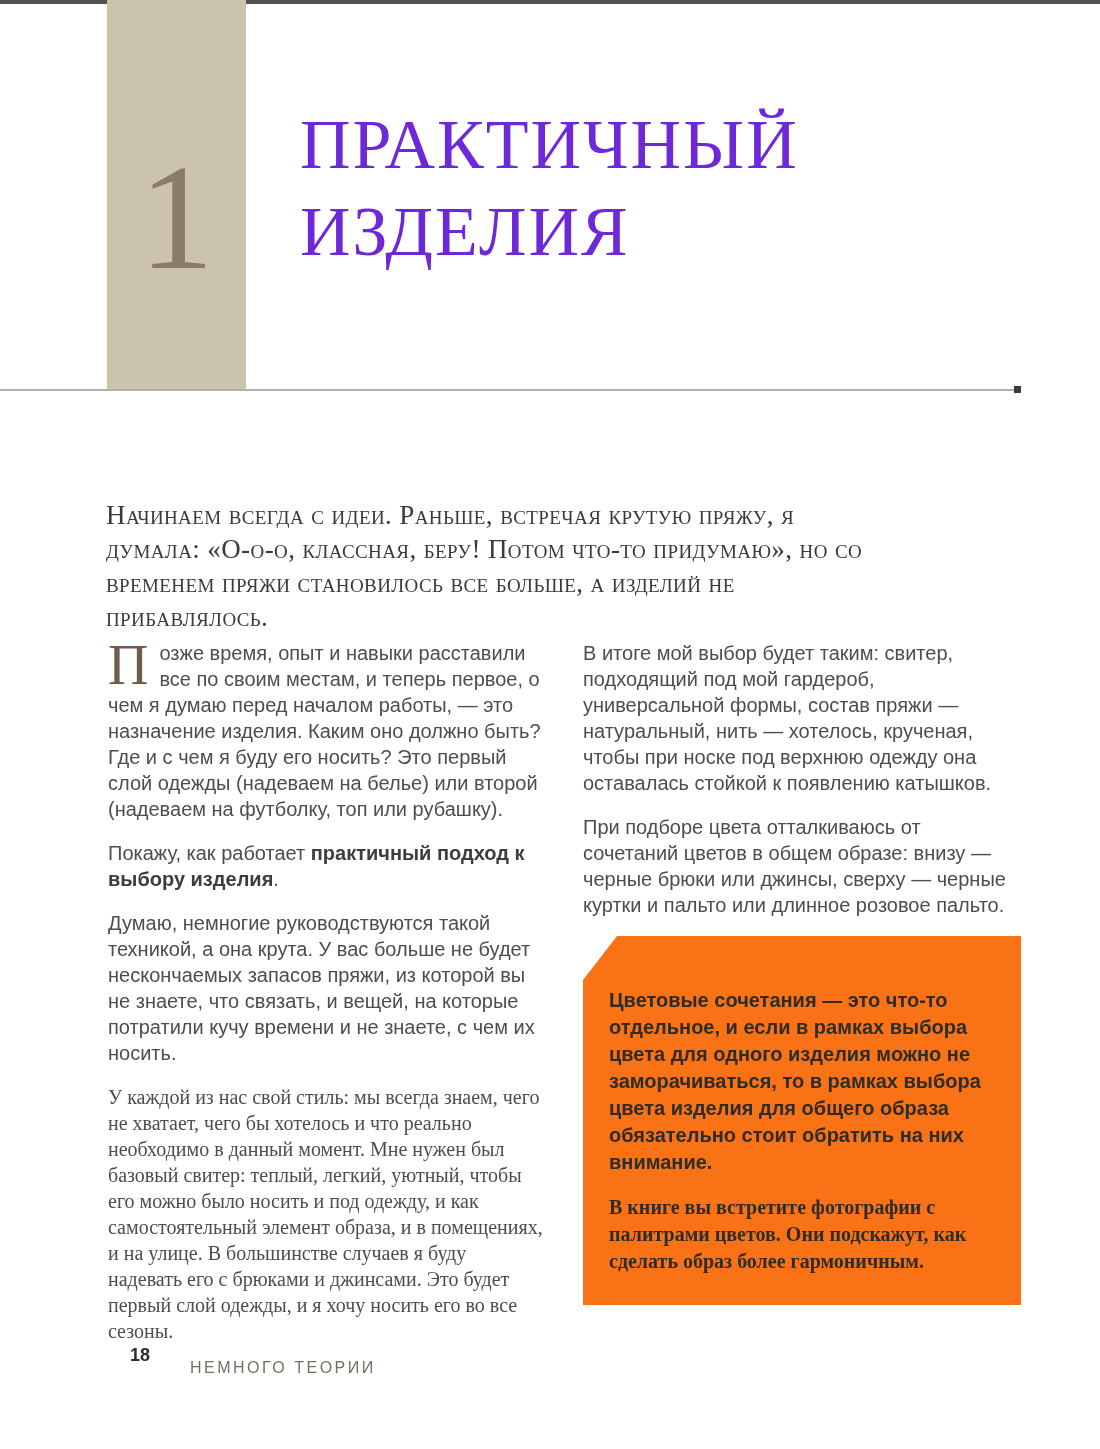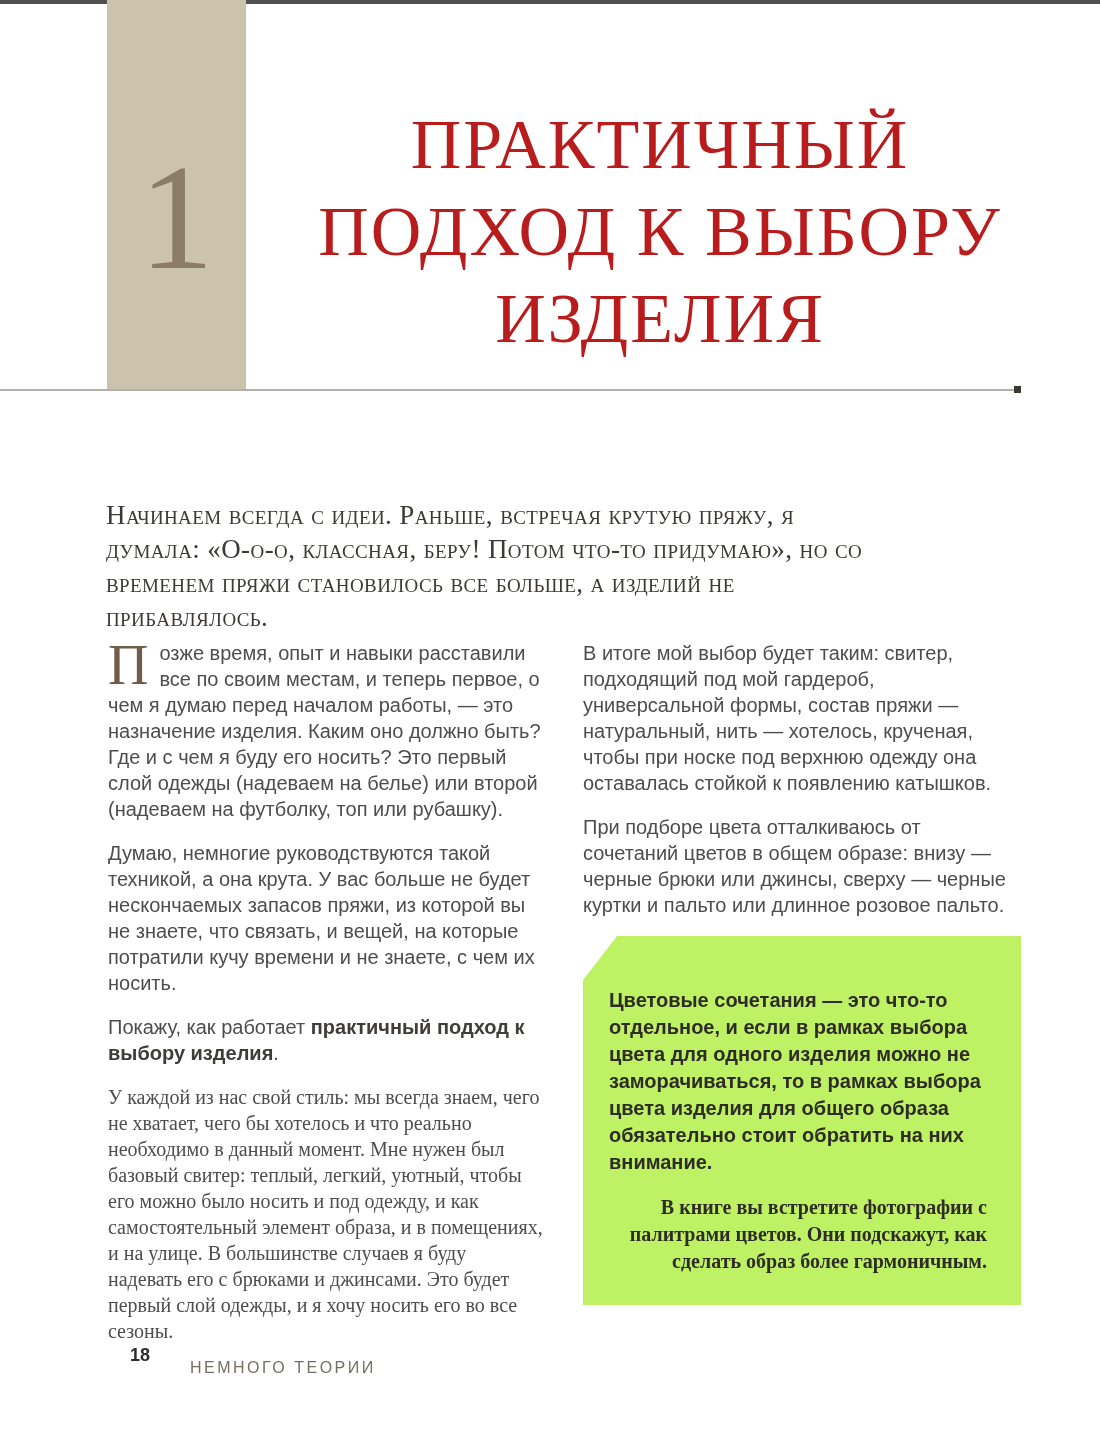--- a/index.html
+++ b/index.html
@@ -7,78 +7,77 @@
        font-family:"Liberation Sans","DejaVu Sans",sans-serif;}
   .page{position:absolute;inset:0;width:1100px;height:1449px;overflow:hidden;background:#fff;}
 
   .top-edge{position:absolute;top:0;left:0;width:1100px;height:4px;background:#515151;}
 
   .band{position:absolute;left:107px;top:0;width:139px;height:391px;background:#ccc3ad;}
   .chapter-number{position:absolute;top:142px;left:0;width:100%;text-align:center;
        font-family:"Liberation Serif","DejaVu Serif",serif;
        font-size:150px;line-height:150px;color:#8a7c69;}
 
-  .title{position:absolute;top:101px;left:300px;width:720px;text-align:center;
+  .title{position:absolute;top:101px;left:300px;width:720px;text-align:left;
        font-family:"Liberation Serif","DejaVu Serif",serif;font-weight:400;
-       font-size:70px;line-height:87px;color:#b91c1c;letter-spacing:2px;}
+       font-size:70px;line-height:87px;color:#6d28d9;letter-spacing:2px;}
 
   .rule{position:absolute;top:389px;left:0;width:1020px;height:2px;background:#b4b0a9;}
   .rule-dot{position:absolute;top:386px;left:1014px;width:7px;height:7px;background:#3c3933;}
 
   .intro{position:absolute;top:498px;left:106px;width:765px;
        font-family:"Liberation Serif","DejaVu Serif",serif;font-variant:small-caps;
        font-size:27px;line-height:34px;letter-spacing:0.4px;color:#3d3a35;}
 
   .columns{position:absolute;top:640px;left:108px;width:913px;display:grid;
        grid-template-columns:437px 438px;column-gap:38px;
        font-size:20px;line-height:26px;color:#4d4d4d;}
   .col p{margin:0 0 18px 0;}
   .col p:last-child{margin-bottom:0;font-family:Liberation Serif, serif;}
   .dropcap{float:left;font-family:"Liberation Serif","DejaVu Serif",serif;
        font-size:56px;line-height:44px;color:#6f5c49;padding:3px 11px 0 0;}
   .bold{font-weight:700;color:#3f3d3a;}
 
-  .callout{background:#bef264;clip-path:polygon(34px 0,100% 0,100% 100%,0 100%,0 44px);
-       padding:51px 34px 30px 26px;margin-top:9px;}
+  .callout{background:#f97316;clip-path:polygon(34px 0,100% 0,100% 100%,0 100%,0 44px);
+       padding:51px 18px 30px 26px;margin-top:9px;}
   .callout p{margin:0 0 18px 0;font-weight:700;line-height:27px;color:#2f2c27;}
-  .callout p:last-child{margin-bottom:0;text-align:right;}
+  .callout p:last-child{margin-bottom:0;}
 
   .footer{position:absolute;top:1345px;left:130px;width:600px;height:26px;}
   .footer .num{position:absolute;left:0;top:0;font-size:18px;font-weight:700;color:#2c2c2c;}
   .footer .running{position:absolute;left:60px;top:14px;font-size:16px;letter-spacing:2.5px;
        color:#776e62;}
 </style>
 </head>
 <body>
 
 <div class="page">
 
   <div class="top-edge"></div>
 
   <div class="band">
     <div class="chapter-number">1</div>
   </div>
 
   <div class="title">
     <div>ПРАКТИЧНЫЙ</div>
-    <div>ПОДХОД К ВЫБОРУ</div>
     <div>ИЗДЕЛИЯ</div>
   </div>
 
   <div class="rule"></div>
   <div class="rule-dot"></div>
 
   <div class="intro">Начинаем всегда с идеи. Раньше, встречая крутую пряжу, я думала: «О-о-о, классная, беру! Потом что-то придумаю», но со временем пряжи становилось все больше, а изделий не прибавлялось.</div>
 
   <div class="columns">
 
     <div class="col">
       <p><span class="dropcap">П</span><span>озже время, опыт и навыки расставили все по своим местам, и теперь первое, о чем я думаю перед началом работы, — это назначение изделия. Каким оно должно быть? Где и с чем я буду его носить? Это первый слой одежды (надеваем на белье) или второй (надеваем на футболку, топ или рубашку).</span></p>
+      <p><span>Покажу, как работает </span><span class="bold">практичный подход к выбору изделия</span><span>.</span></p>
       <p>Думаю, немногие руководствуются такой техникой, а она крута. У вас больше не будет нескончаемых запасов пряжи, из которой вы не знаете, что связать, и вещей, на которые потратили кучу времени и не знаете, с чем их носить.</p>
-      <p><span>Покажу, как работает </span><span class="bold">практичный подход к выбору изделия</span><span>.</span></p>
       <p>У каждой из нас свой стиль: мы всегда знаем, чего не хватает, чего бы хотелось и что реально необходимо в данный момент. Мне нужен был базовый свитер: теплый, легкий, уютный, чтобы его можно было носить и под одежду, и как самостоятельный элемент образа, и в помещениях, и на улице. В большинстве случаев я буду надевать его с брюками и джинсами. Это будет первый слой одежды, и я хочу носить его во все сезоны.</p>
     </div>
 
     <div class="col">
       <p>В итоге мой выбор будет таким: свитер, подходящий под мой гардероб, универсальной формы, состав пряжи — натуральный, нить — хотелось, крученая, чтобы при носке под верхнюю одежду она оставалась стойкой к появлению катышков.</p>
       <p>При подборе цвета отталкиваюсь от сочетаний цветов в общем образе: внизу — черные брюки или джинсы, сверху — черные куртки и пальто или длинное розовое пальто.</p>
       <div class="callout">
         <p>Цветовые сочетания — это что-то отдельное, и если в рамках выбора цвета для одного изделия можно не заморачиваться, то в рамках выбора цвета изделия для общего образа обязательно стоит обратить на них внимание.</p>
         <p>В книге вы встретите фотографии с палитрами цветов. Они подскажут, как сделать образ более гармоничным.</p>
       </div>

